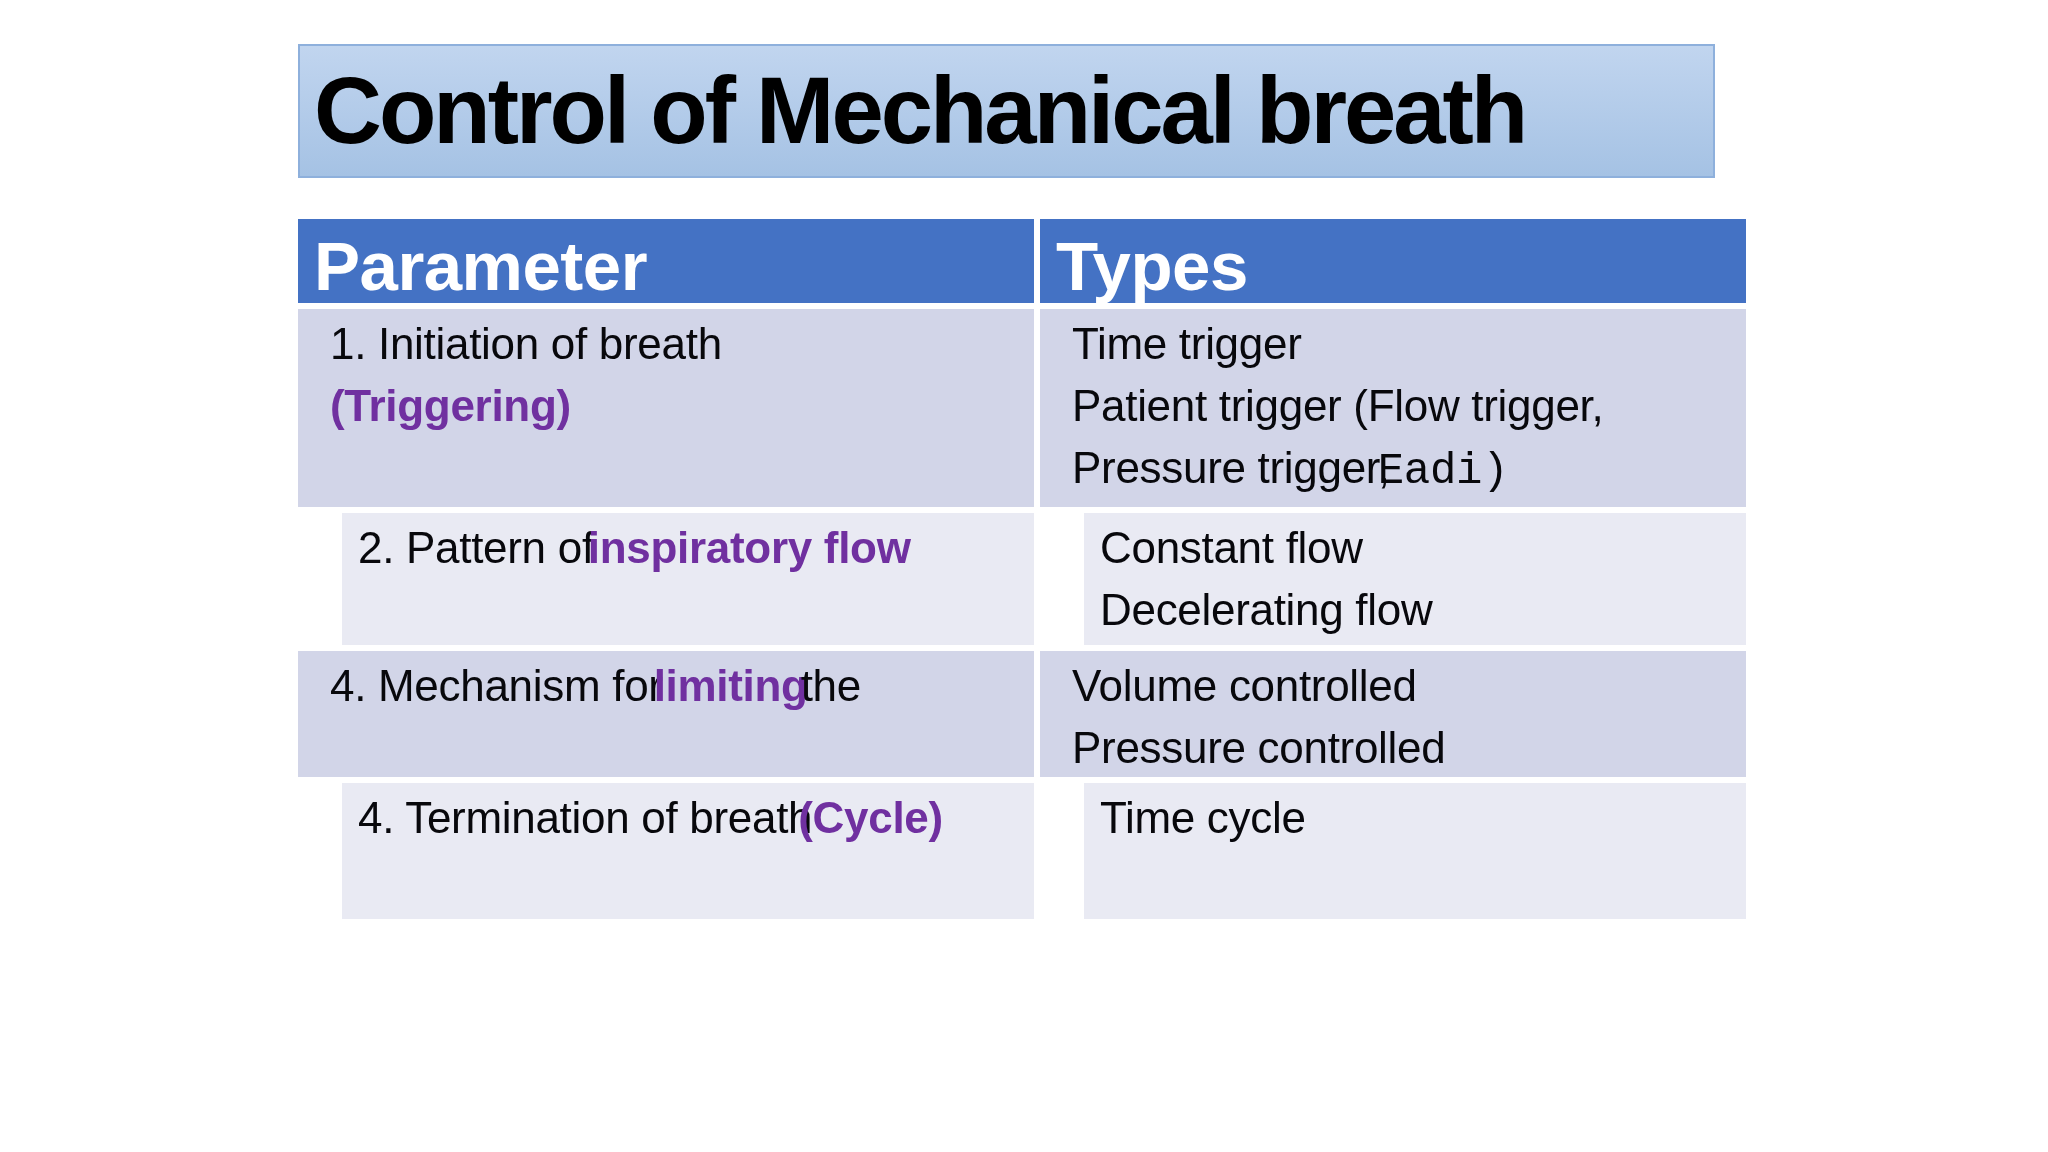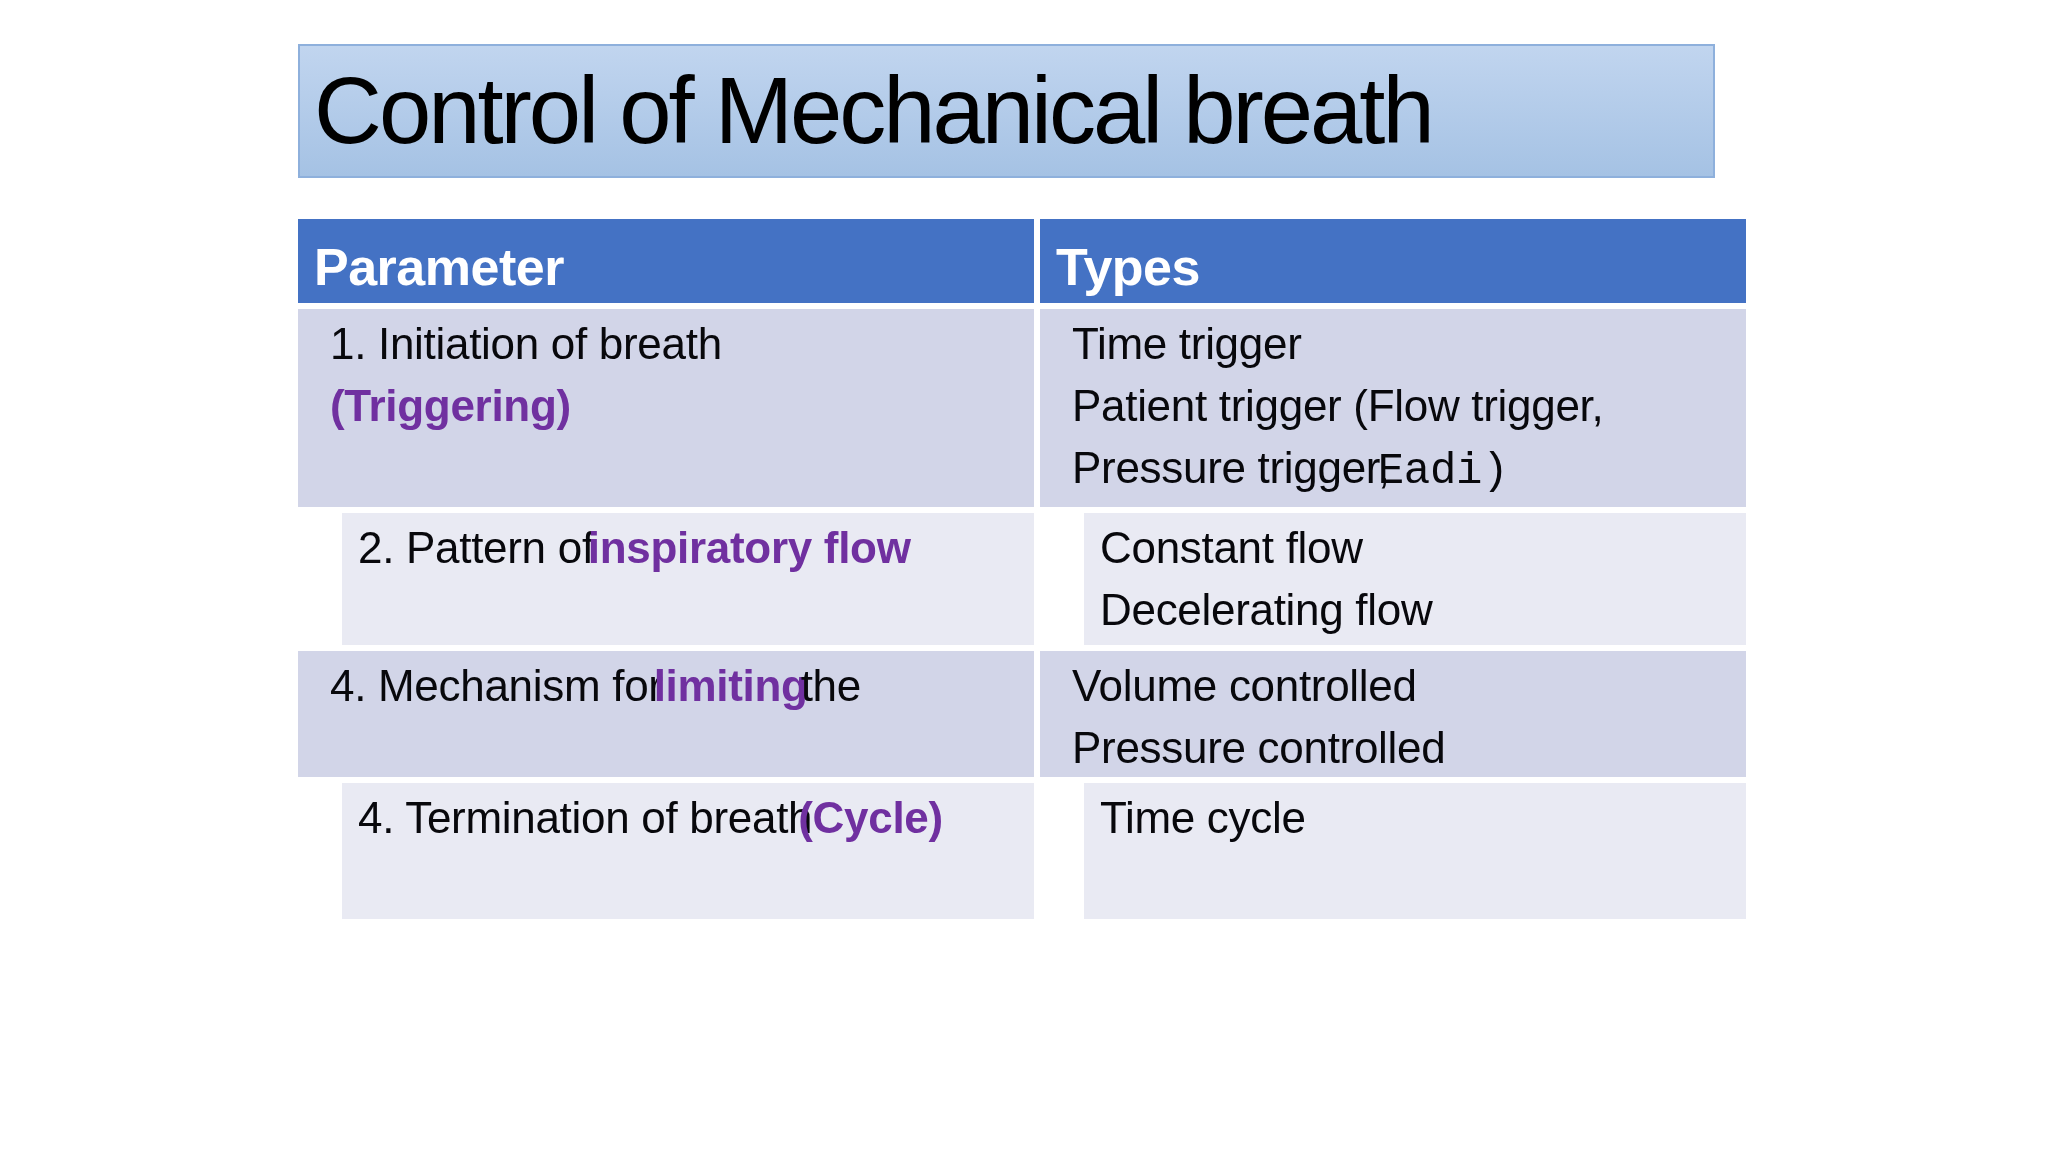--- a/index.html
+++ b/index.html
@@ -25,21 +25,21 @@
     box-sizing: border-box;
     border: 2px solid var(--title-border, #8eb0dc);
     background: linear-gradient(180deg, var(--title-fill-top, #c0d4ee) 0%, var(--title-fill-bottom, #a5c2e4) 100%);
     display: flex;
     align-items: center;
     padding-left: 14px;
     overflow: hidden;
   }
   .title-text {
     font-size: 94px;
-    font-weight: 400;
+    font-weight: 700;
     letter-spacing: -3px;
     color: #000000;
     white-space: nowrap;
   }
   .tbl {
     position: absolute;
     left: 298px;
     top: 219px;
     width: 1448px;
     display: grid;
@@ -53,21 +53,21 @@
     padding: 4px 12px 0 16px;
     font-size: 44px;
     line-height: 62px;
     letter-spacing: -0.3px;
     overflow: hidden;
   }
   .hdr {
     background: var(--header-bg, #4472c4);
     color: var(--header-text, #ffffff);
     font-weight: 700;
-    font-size: 52px;
+    font-size: 69px;
     letter-spacing: -0.5px;
     display: flex;
     align-items: center;
     padding-top: 12px;
   }
   .dark  { background: var(--row-dark,  #d2d5e8); padding-left: 32px; }
   .light { background: var(--row-light, #e9eaf3); margin-left: 44px; }
   .ln { white-space: nowrap; }
   .purple {
     color: var(--accent-purple, #7030a0);

